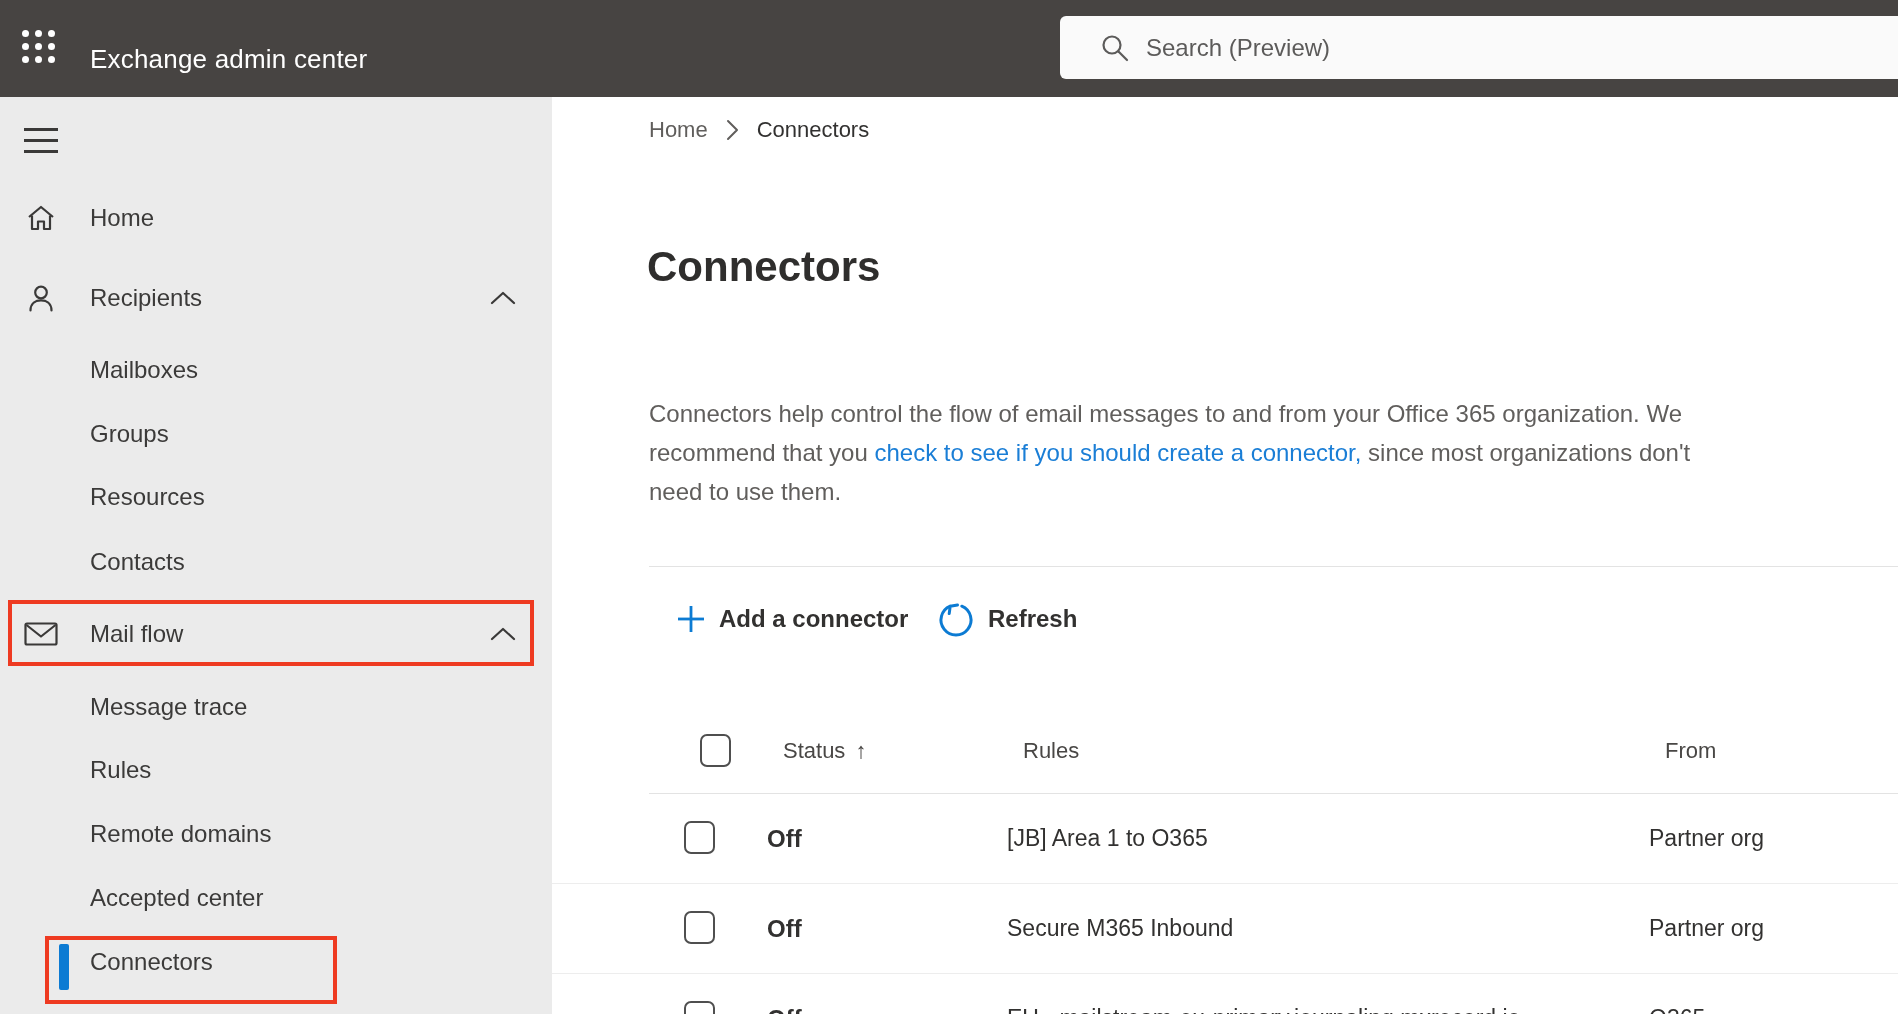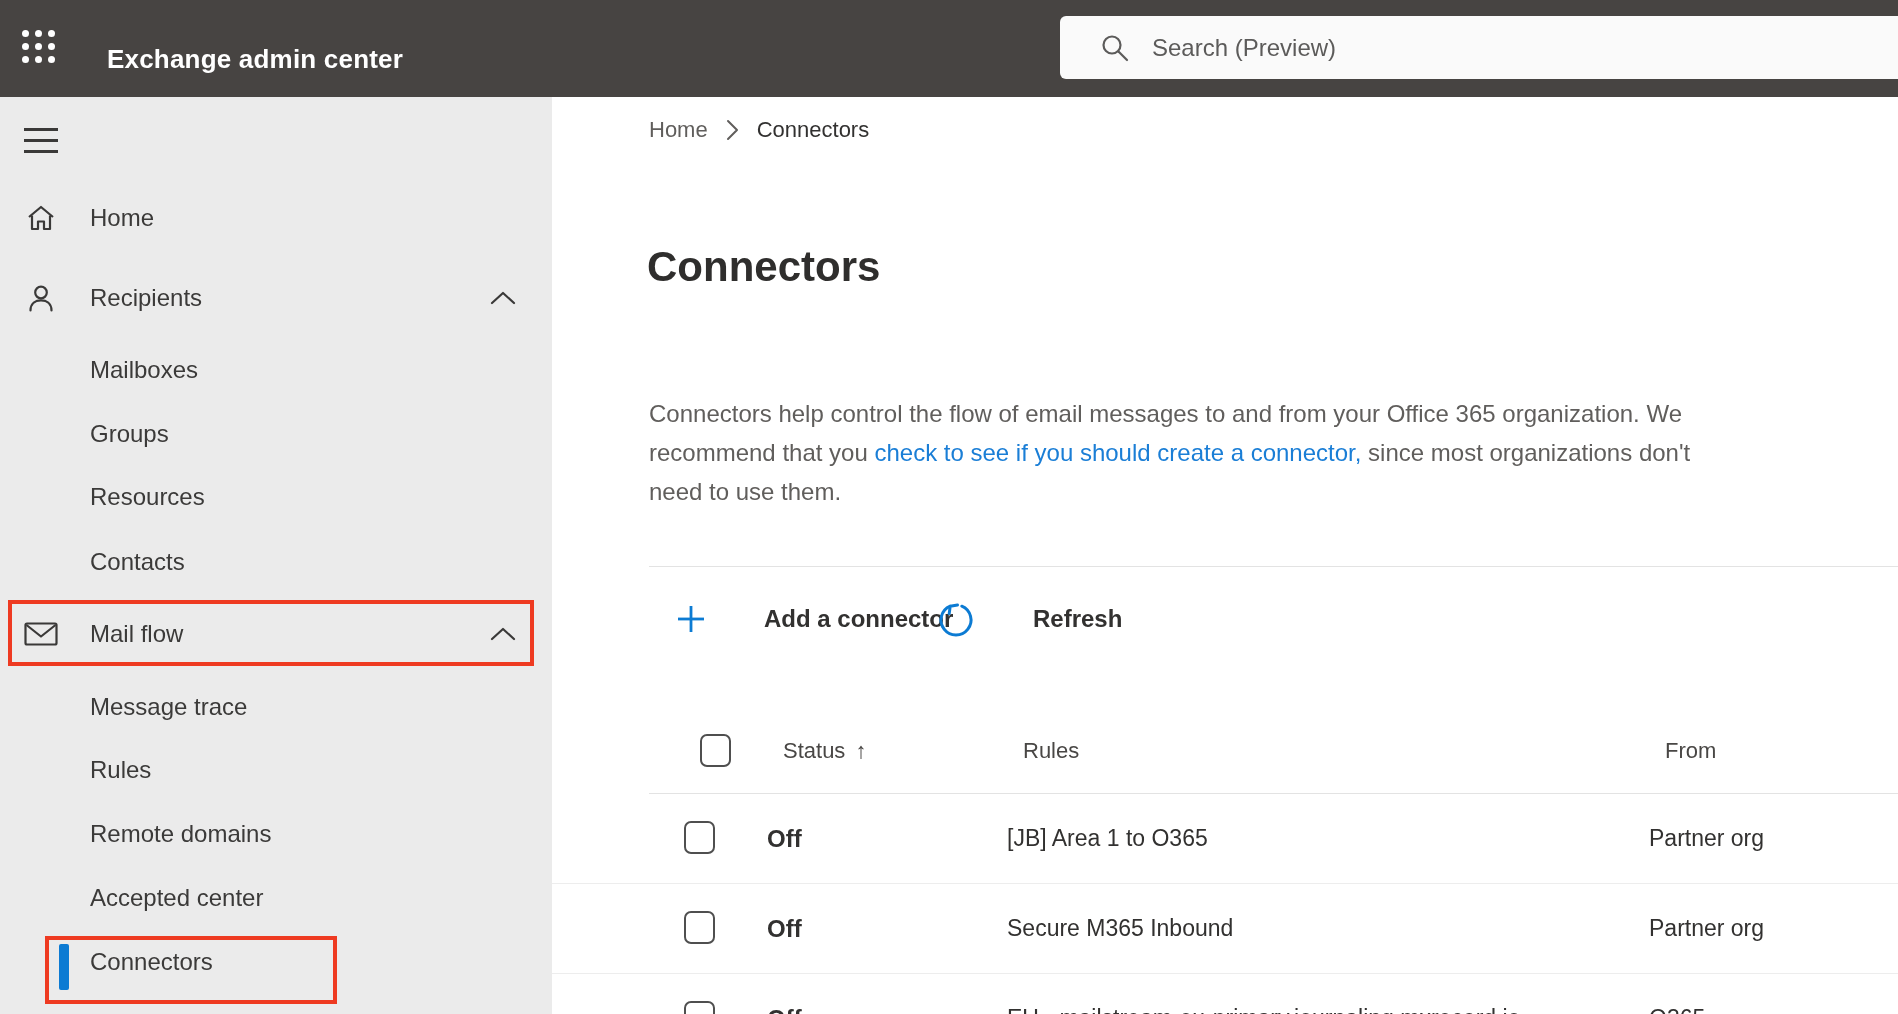--- a/index.html
+++ b/index.html
@@ -7,26 +7,26 @@
     width:1898px;height:1014px;position:relative;overflow:hidden;
     font-family:"Liberation Sans", sans-serif;background:#fff;
     -webkit-font-smoothing:antialiased;
   }
   
   .topbar{position:absolute;left:0;top:0;width:1898px;height:97px;background:#474442;}
   .waffle{position:absolute;left:22px;top:30px;width:33px;height:33px;
     display:grid;grid-template-columns:repeat(3,7px);grid-template-rows:repeat(3,7px);
     gap:6px;cursor:pointer;}
   .waffle span{width:7px;height:7px;border-radius:50%;background:#fff;}
-  .app-title{position:absolute;left:107px;top:0;height:118px;display:flex;align-items:center;
-    color:#ffffff;font-size:26px;font-weight:700;letter-spacing:.2px;}
+  .app-title{position:absolute;left:90px;top:0;height:118px;display:flex;align-items:center;
+    color:#ffffff;font-size:26px;font-weight:400;letter-spacing:.2px;}
   .searchbox{position:absolute;left:1060px;top:16px;width:838px;height:63px;background:#fafafa;
     border-radius:6px 0 0 6px;display:flex;align-items:center;}
   .searchbox svg{margin-left:40px;flex:0 0 auto;}
-  .searchbox input{border:none;outline:none;background:transparent;margin-left:20px;
+  .searchbox input{border:none;outline:none;background:transparent;margin-left:14px;
     font-family:"Liberation Sans",sans-serif;font-size:24px;color:#3b3a39;width:680px;}
   .searchbox input::placeholder{color:#5c5b5a;opacity:1;}
 
   
   .sidebar{position:absolute;left:0;top:97px;width:552px;height:917px;background:#ebebeb;}
   .hamburger{position:absolute;left:24px;top:31px;width:34px;height:26px;cursor:pointer;}
   .hamburger span{position:absolute;left:0;width:34px;height:3px;background:#3a3938;}
   .hamburger span:nth-child(1){top:0;}
   .hamburger span:nth-child(2){top:11px;}
   .hamburger span:nth-child(3){top:22px;}
@@ -47,21 +47,21 @@
   .breadcrumb{position:absolute;left:97px;top:18px;height:30px;display:flex;align-items:center;
     font-size:22px;}
   .breadcrumb .bc-home{color:#605e5c;cursor:pointer;}
   .breadcrumb .bc-sep{margin:0 18px;display:flex;align-items:center;}
   .breadcrumb .bc-cur{color:#323130;}
   .page-title{position:absolute;left:95px;top:146px;font-size:42px;font-weight:700;color:#2f2e2d;}
   .desc{position:absolute;left:97px;top:255px;font-size:24px;line-height:39px;color:#605e5c;white-space:nowrap;margin-top:42px;}
   .desc a{color:#1a7ed6;text-decoration:none;cursor:pointer;}
   .divider{position:absolute;left:97px;right:0;height:1px;background:#e3e3e3;}
   .toolbar-btn{position:absolute;top:500px;height:44px;display:flex;align-items:center;gap:13px;cursor:pointer;}
-  .toolbar-btn .t-label{font-size:24px;font-weight:600;color:#323130;margin-left:45px;}
+  .toolbar-btn .t-label{font-size:24px;font-weight:600;color:#323130;}
   .add-btn{left:124px;}
   .refresh-btn{left:385px;}
 
   
   .thead{position:absolute;left:16px;top:637px;width:1366px;height:34px;}
   .checkbox{position:absolute;width:31px;height:33px;border:2.5px solid #4f4f4f;border-radius:7px;
     box-sizing:border-box;background:transparent;cursor:pointer;}
   .thead .checkbox{left:132px;top:0;}
   .th-label{position:absolute;top:0;height:34px;display:flex;align-items:center;
     font-size:22px;color:#494745;}

